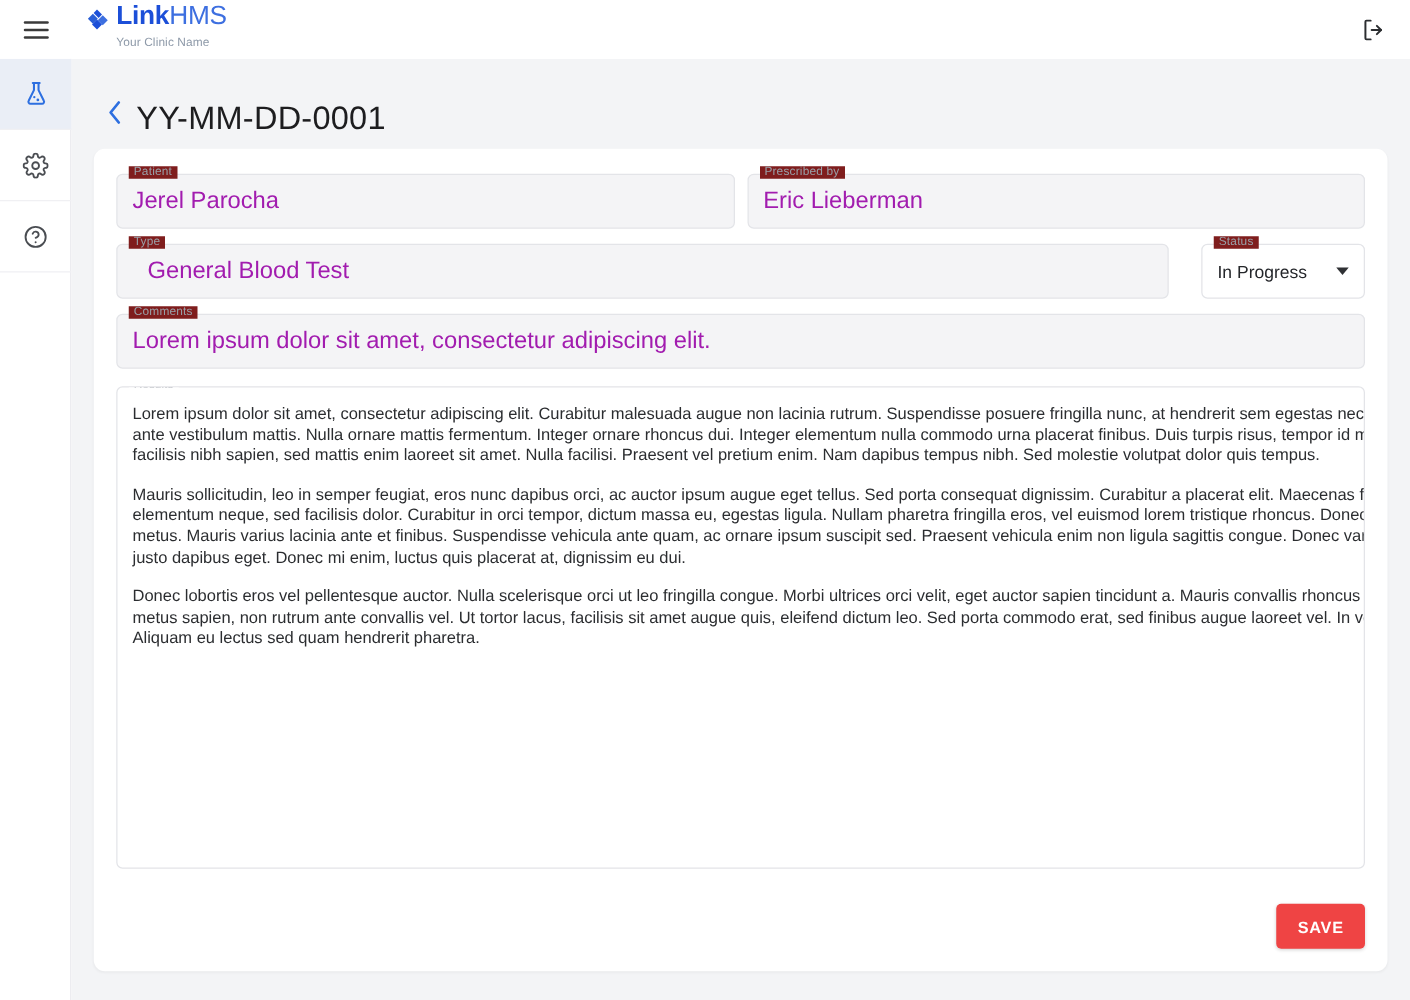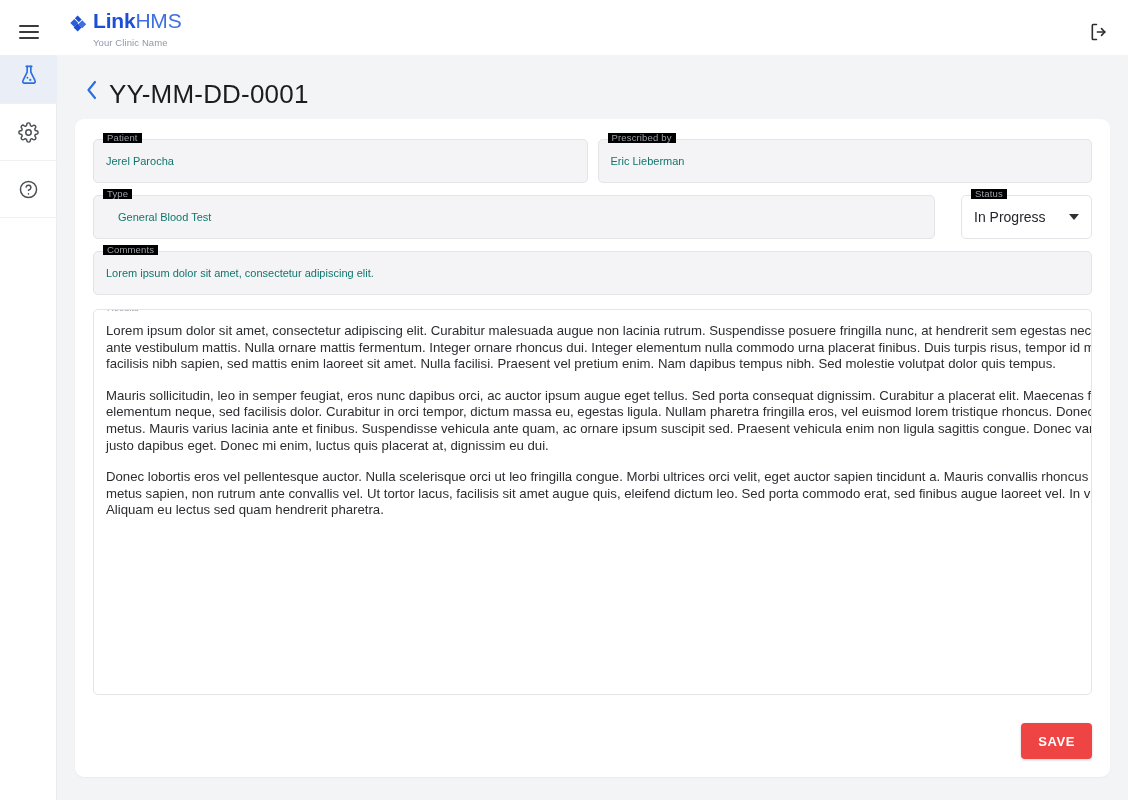--- a/index.html
+++ b/index.html
@@ -5,21 +5,21 @@
   * { box-sizing: border-box; margin: 0; padding: 0; }
   html, body {
     width: 1128px; height: 800px;
     font-family: "Liberation Sans", sans-serif;
     background: #ffffff;
     overflow: hidden;
   }
 
   
   .topbar {
-    position: absolute; top: 8px; left: 0;
+    position: absolute; top: 0; left: 0;
     width: 1128px; height: 47px;
     background: #ffffff;
     display: flex; align-items: center;
     z-index: 30;
   }
   .hamburger {
     width: 57px; height: 47px;
     display: flex; align-items: center; justify-content: center;
     cursor: pointer;
   }
@@ -113,30 +113,30 @@
     border-radius: 5px;
     background: #f4f4f6;
     height: 44px;
     padding: 0 12px;
     display: flex; align-items: center;
   }
   .field.white { background: #ffffff; margin-left: 16px; }
   .field .legend {
     position: absolute;
     top: -7px; left: 9px;
-    background: #000000;
+    background: #7f1d1d;
     padding: 0 4px;
     font-size: 9.5px;
     color: #9aa0a8;
     letter-spacing: 0.15px;
     line-height: 1;
   }
   .field .value {
-    font-size: 11px;
-    color: #0f766e;
+    font-size: 19px;
+    color: #a21caf;
   }
   .field .value.dark { color: #24262a; font-size: 14px; }
 
   .f-patient   { flex: 1 1 50%; }
   .f-presc     { flex: 1 1 50%; }
   .f-type      { flex: 1 1 auto; padding-left: 24px; }
   .f-status    { width: 131px; flex: 0 0 131px; justify-content: space-between; }
   .f-comments  { width: 100%; }
 
   .caret {

